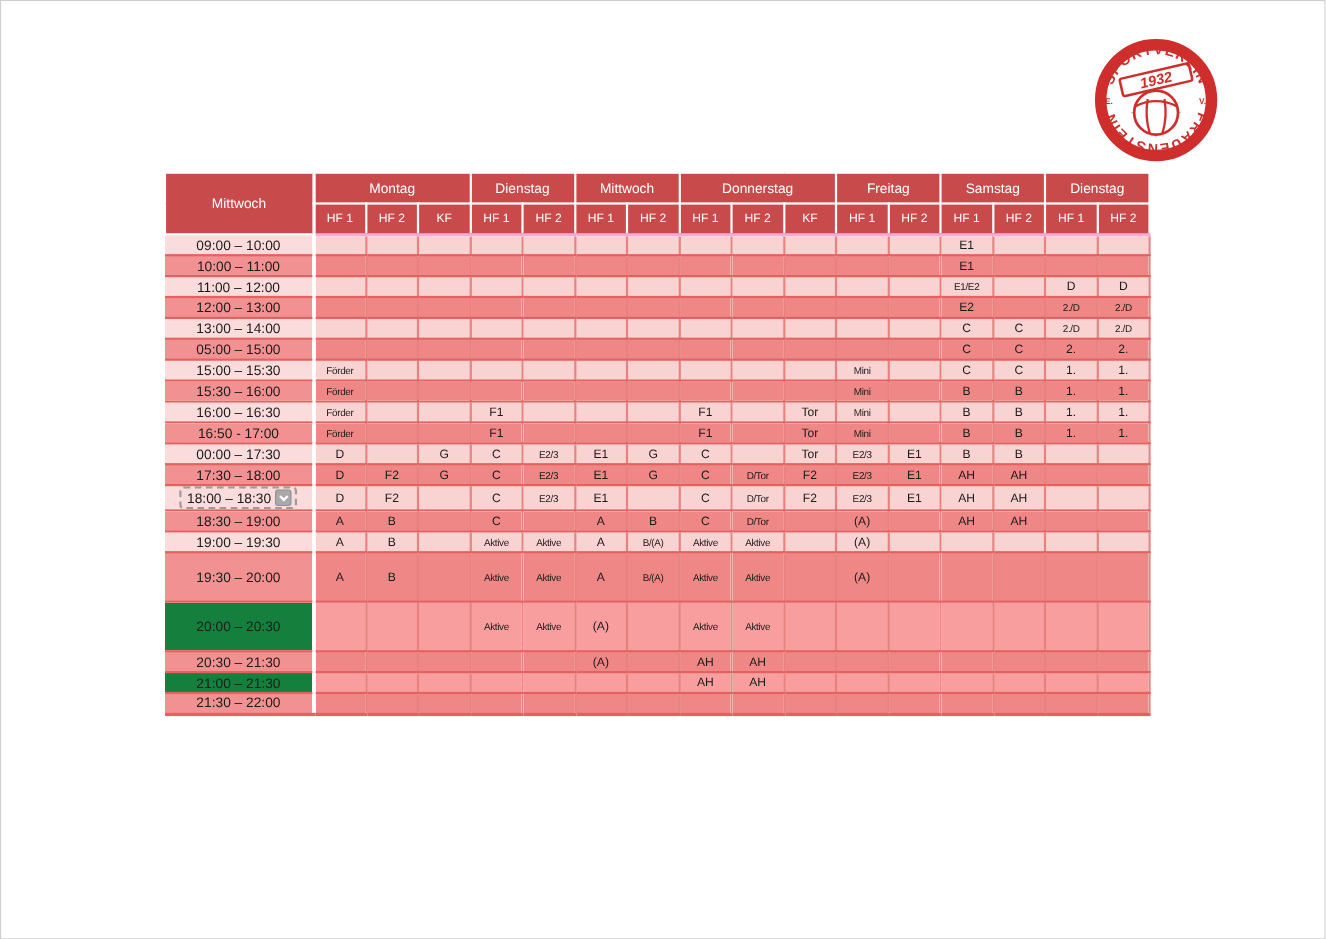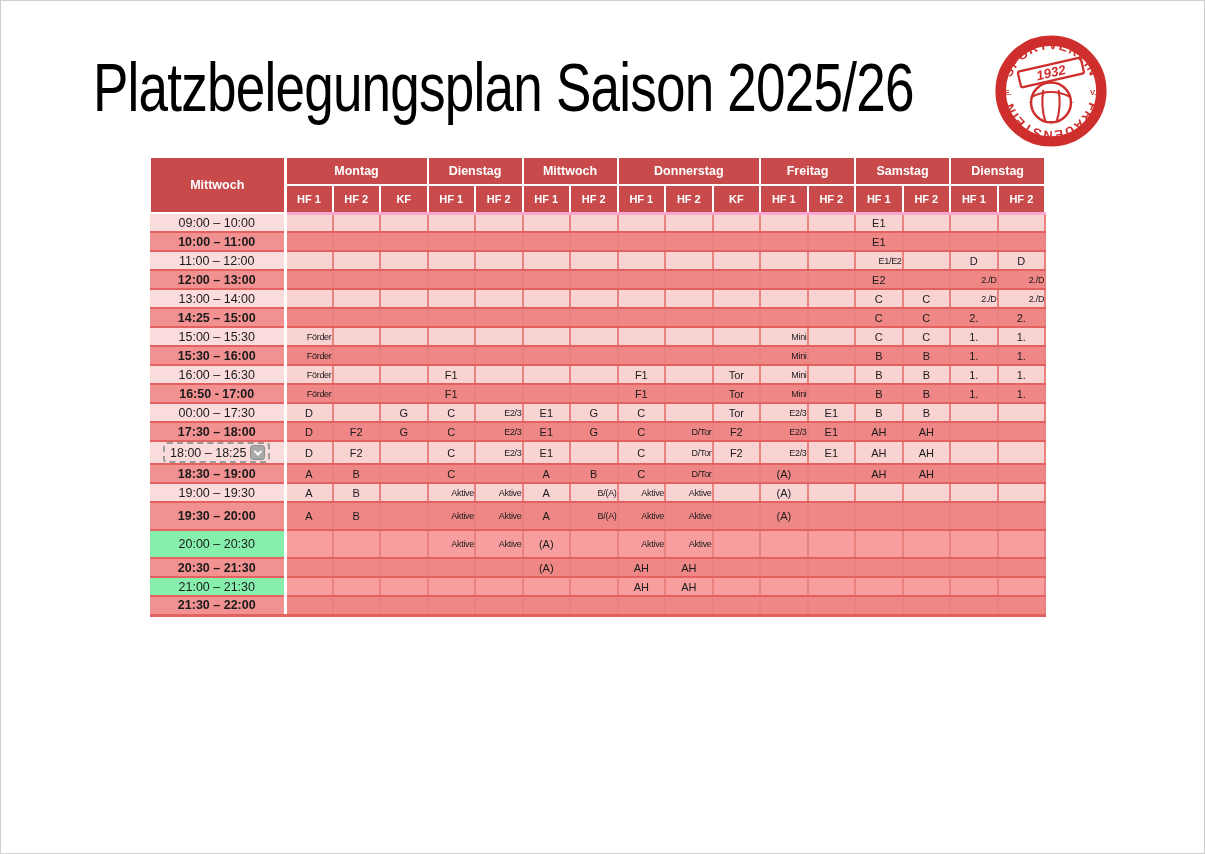--- a/index.html
+++ b/index.html
@@ -12,51 +12,50 @@
 
   
   .logo { position:absolute; left:993px; top:33px; width:114px; height:114px; }
 
   
   .tablewrap { position:absolute; left:148px; top:155px; }
   table { border-collapse:collapse; table-layout:fixed; width:895px; }
   col.c-time { width:135px; }
   col.c-data { width:47.5px; }
 
-  thead th { background:#C84A4B; color:#ffffff; border:2px solid #ffffff; font-weight:bold; }
+  thead th { background:#C84A4B; color:#ffffff; border:2px solid #ffffff; font-weight:normal; }
   th.corner { font-size:12.5px; border-right:3px solid #ffffff; }
   th.day { font-size:12.5px; height:28px; }
   th.sub { font-size:11px; height:28px; border-bottom:3px solid #f9a8d4; }
 
   tbody tr { height:19px; }
-  tbody tr.tall { height:28px; }
+  tbody tr.tall { height:45px; }
   tbody td { border-right:2px solid #E8827F; border-bottom:2px solid #E3615F; text-align:center; vertical-align:middle; color:#1b1b1b; overflow:hidden; }
   tbody td.time { font-size:12.5px; border-right:3px solid #ffffff; }
   tbody td.cell { font-size:11px; }
-  tbody td.cell.longtxt { font-size:9px; letter-spacing:-0.3px;text-align:right; }
+  tbody td.cell.longtxt { font-size:9px; letter-spacing:-0.3px; }
   tbody tr:last-child td { border-bottom:3px solid #E3615F;margin-left:28px; }
 
   tr.light td.time   { background:#FBDCDC; }
   tr.light td.cell   { background:#F9D2D2; }
-  tr.dark td.time    { background:#F19191;font-weight:bold; }
+  tr.dark td.time    { background:#F19191; }
   tr.dark td.cell    { background:#EF8787; }
-  tr.medium td.time  { background:#86efac;margin-top:12px; }
+  tr.medium td.time  { background:#15803d;margin-top:12px; }
   tr.medium td.cell  { background:#F89E9E; }
 
   
   .dd-wrap { display:inline-flex; align-items:center; gap:4px; border:2px dashed #9b9b9b; border-radius:4px; padding:0 3px 0 5px; height:21px; }
   .dd-btn { width:15px; height:15px; background:#A9A9A9; border:1px solid #8f8f8f; border-radius:3px; display:inline-flex; align-items:center; justify-content:center; cursor:pointer; }
   .chev { width:6px; height:6px; border-right:2px solid #fff; border-bottom:2px solid #fff; transform:rotate(45deg) translate(-1px,-1px); }
 </style>
 </head>
 <body>
 
 <div class="page">
 
-  <h1 class="title"><span class="cond">Platzbelegungsplan Saison 2025/26</span></h1>
 
   <svg class="logo" viewBox="0 0 120 120">
     <defs>
       <path id="topArc" d="M 16,60 A 44,44 0 0 1 104,60"></path>
       <path id="botArc" d="M 102,60 A 42,42 0 0 1 18,60"></path>
     </defs>
     <circle cx="60" cy="60" r="53" fill="#ffffff" stroke="#CE2F2C" stroke-width="11"></circle>
     <line x1="60" y1="48" x2="60" y2="96" stroke="#c9c9c9" stroke-width="1.2"></line>
     <line x1="36" y1="72" x2="84" y2="72" stroke="#c9c9c9" stroke-width="1.2"></line>
     <g>
@@ -220,21 +219,21 @@
             <td class="cell"></td>
             <td class="cell"></td>
             <td class="cell"></td>
             <td class="cell"></td>
             <td class="cell">C</td>
             <td class="cell">C</td>
             <td class="cell longtxt">2./D</td>
             <td class="cell longtxt">2./D</td>
           </tr>
           <tr class="dark">
-            <td class="time">14:25 – 15:00</td>
+            <td class="time">05:00 – 15:00</td>
             <td class="cell"></td>
             <td class="cell"></td>
             <td class="cell"></td>
             <td class="cell"></td>
             <td class="cell"></td>
             <td class="cell"></td>
             <td class="cell"></td>
             <td class="cell"></td>
             <td class="cell"></td>
             <td class="cell"></td>
@@ -354,21 +353,21 @@
             <td class="cell">F2</td>
             <td class="cell longtxt">E2/3</td>
             <td class="cell">E1</td>
             <td class="cell">AH</td>
             <td class="cell">AH</td>
             <td class="cell"></td>
             <td class="cell"></td>
           </tr>
           <tr class="light">
             <td class="time"><span class="dd-wrap">
-                <span>18:00 – 18:25</span>
+                <span>18:00 – 18:30</span>
                 <span class="dd-btn">
                   <span class="chev"></span>
                 </span>
               </span></td>
             <td class="cell">D</td>
             <td class="cell">F2</td>
             <td class="cell"></td>
             <td class="cell">C</td>
             <td class="cell longtxt">E2/3</td>
             <td class="cell">E1</td>

